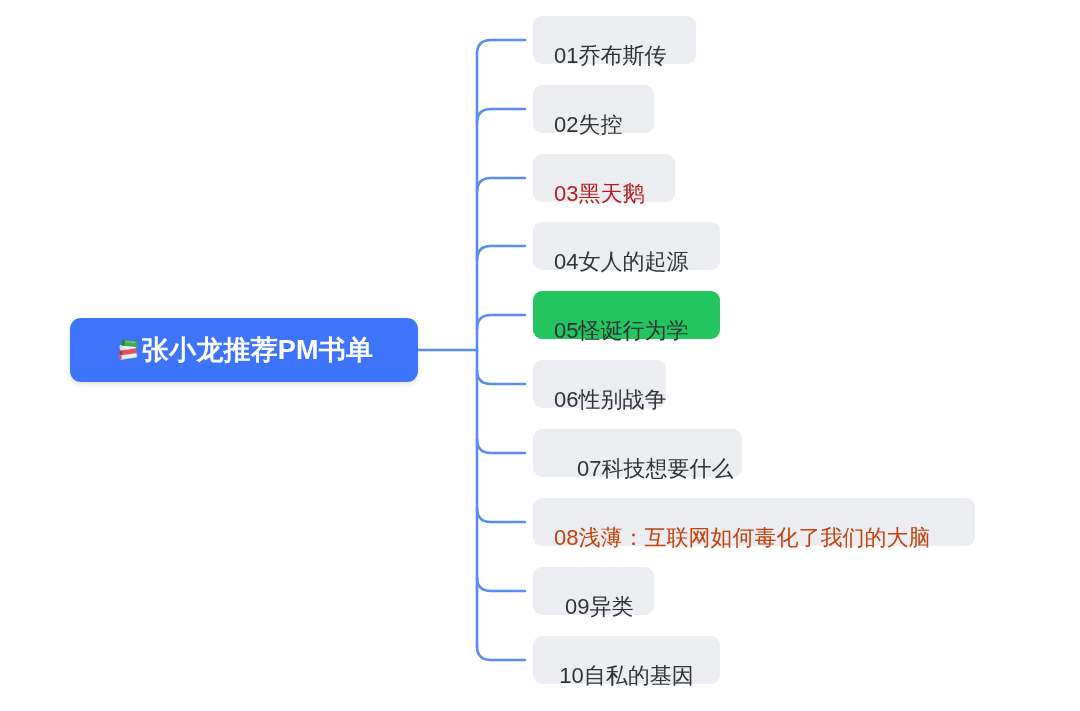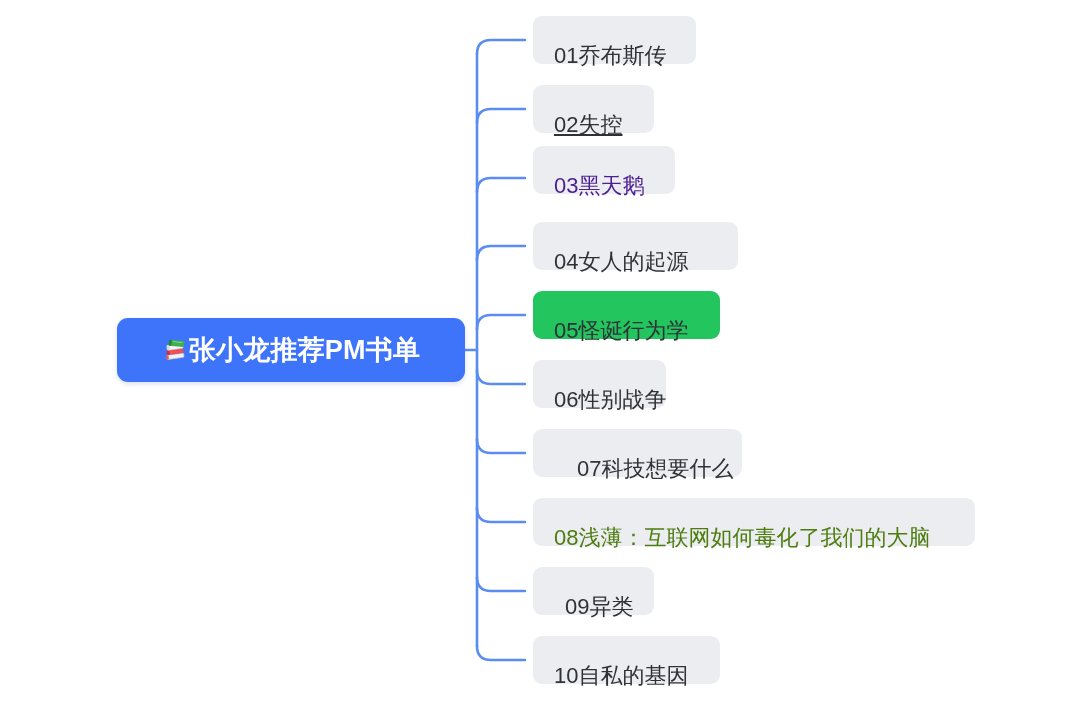--- a/index.html
+++ b/index.html
@@ -34,21 +34,20 @@
     box-sizing: border-box;
     background: #3d74fa;
     border-radius: 11px;
     color: #ffffff;
     font-size: 27px;
     font-weight: 700;
     letter-spacing: 0.2px;
     white-space: nowrap;
     padding: 0 20px;
     box-shadow: 0 2px 5px rgba(60, 90, 180, 0.18);
-    margin-left: 47px;
   }
   .root-emoji {
     font-size: 25px;
     line-height: 1;
     margin-right: 1px;
     display: inline-block;
   }
   .root-emoji svg { display: block; }
   .root-label {
     display: inline-block;
@@ -109,42 +108,42 @@
         </g>
       </svg>
     </span>
     <span class="root-label">张小龙推荐PM书单</span>
   </div>
 
   <div id="leaf-container">
       <div class="leaf-node" style="left: 533px; width: 163px; top: 16px; background: rgb(236, 237, 240); color: rgb(47, 50, 54);">
         <span class="leaf-label">01乔布斯传</span>
       </div>
-      <div class="leaf-node" style="left: 533px; width: 121px; top: 85px; background: rgb(236, 237, 240); color: rgb(47, 50, 54); text-decoration: underline;">
+      <div class="leaf-node" style="left: 533px; width: 121px; top: 85px; background: rgb(236, 237, 240); color: rgb(47, 50, 54);">
         <span class="leaf-label">02失控</span>
       </div>
-      <div class="leaf-node" style="left: 533px; width: 142px; top: 146px; background: rgb(236, 237, 240); color: #4c1d95;">
+      <div class="leaf-node" style="left: 533px; width: 142px; top: 154px; background: rgb(236, 237, 240); color: #b91c1c;">
         <span class="leaf-label">03黑天鹅</span>
       </div>
-      <div class="leaf-node" style="left: 533px; width: 205px; top: 222px; background: rgb(236, 237, 240); color: rgb(47, 50, 54);">
+      <div class="leaf-node" style="left: 533px; width: 187px; top: 222px; background: rgb(236, 237, 240); color: rgb(47, 50, 54);">
         <span class="leaf-label">04女人的起源</span>
       </div>
       <div class="leaf-node" style="left: 533px; width: 187px; top: 291px; background: #22c55e; color: rgb(47, 50, 54);">
         <span class="leaf-label">05怪诞行为学</span>
       </div>
       <div class="leaf-node" style="left: 533px; width: 133px; top: 360px; background: rgb(236, 237, 240); color: rgb(47, 50, 54);">
         <span class="leaf-label">06性别战争</span>
       </div>
       <div class="leaf-node" style="left: 533px; width: 209px; top: 429px; background: rgb(236, 237, 240); color: rgb(47, 50, 54); padding-left: 44px;">
         <span class="leaf-label">07科技想要什么</span>
       </div>
-      <div class="leaf-node" style="left: 533px; width: 442px; top: 498px; background: rgb(236, 237, 240); color: #4d7c0f; align-items: center;">
+      <div class="leaf-node" style="left: 533px; width: 442px; top: 498px; background: rgb(236, 237, 240); color: #c2410c; align-items: center;">
         <span class="leaf-label">08浅薄：互联网如何毒化了我们的大脑</span>
       </div>
       <div class="leaf-node" style="left: 533px; width: 121px; top: 567px; background: rgb(236, 237, 240); color: rgb(47, 50, 54); padding-left: 32px;">
         <span class="leaf-label">09异类</span>
       </div>
-      <div class="leaf-node" style="left: 533px; width: 187px; top: 636px; background: rgb(236, 237, 240); color: rgb(47, 50, 54);">
+      <div class="leaf-node" style="left: 533px; width: 187px; top: 636px; background: rgb(236, 237, 240); color: rgb(47, 50, 54); justify-content: center;">
         <span class="leaf-label">10自私的基因</span>
       </div>
     </div>
 
 </div>
 
 </body></html>

